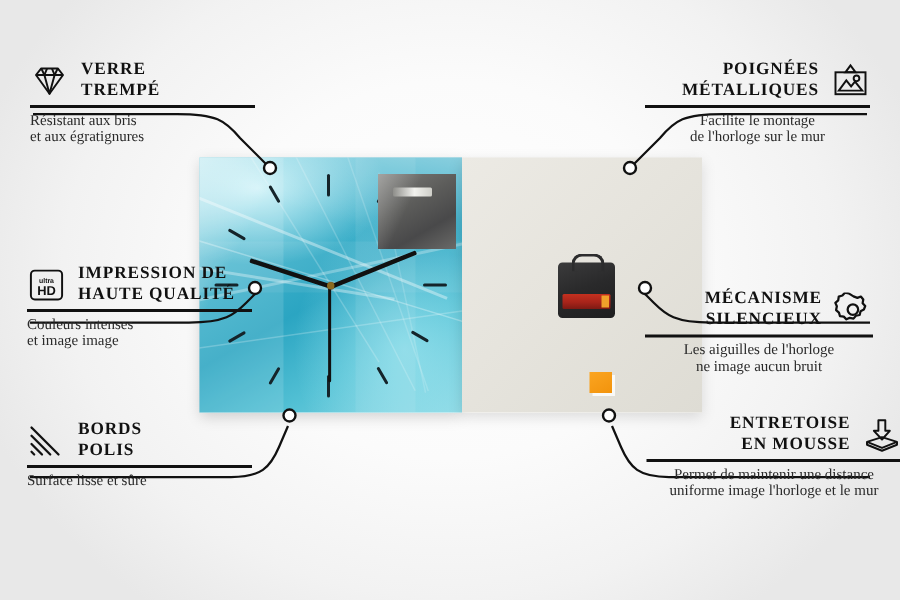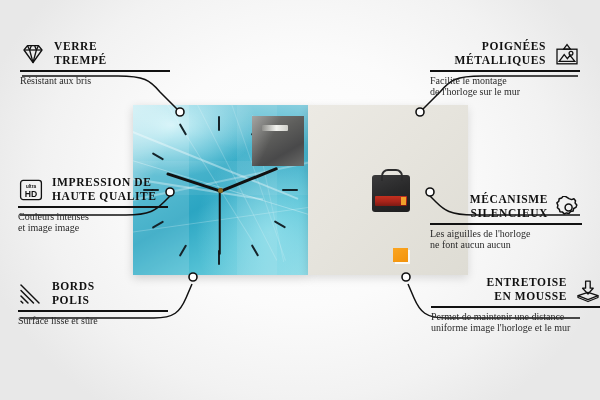--- a/index.html
+++ b/index.html
@@ -77,23 +77,23 @@
   .co-head{display:flex;align-items:center;gap:8px;}
   .co-title{
     font-weight:700;letter-spacing:.6px;color:#111;
     font-size:11.5px;line-height:13.5px;text-transform:uppercase;
   }
   .rule{height:1.6px;background:#111;margin-top:3px;}
   .co-desc{font-size:10px;line-height:11.2px;color:#2a2a2a;margin-top:3.5px;}
   .left .co-head{justify-content:flex-start;}
   .left .co-title{text-align:left;}
   .left .co-desc{text-align:left;}
-  .right .co-head{justify-content:flex-end;align-items:flex-end;}
+  .right .co-head{justify-content:flex-end;}
   .right .co-title{text-align:right;}
-  .right .co-desc{text-align:left;}
+  .right .co-desc{text-align:center;}
   .ico{flex:0 0 auto;width:26px;height:24px;display:block;}
 
   svg.conn{position:absolute;left:0;top:0;width:600px;height:400px;pointer-events:none;}
 </style>
 </head>
 <body>
 
 <div class="stage">
 
   <div class="product">
@@ -178,20 +178,21 @@
           <path d="M9.6,8 L11.4,3.6 M16.4,8 L14.6,3.6"></path>
         </g>
       </svg>
       <div>
         <div class="co-title">VERRE</div>
         <div class="co-title">TREMPÉ</div>
       </div>
     </div>
     <div class="rule"></div>
     <div class="co-desc">Résistant aux bris</div>
+    <div class="co-desc" style="margin-top:0">et aux égratignures</div>
   </div>
 
   <div class="callout left" style="left:18px;top:176px;width:150px;">
     <div class="co-head">
       <svg class="ico" viewBox="0 0 26 24">
         <rect x="2.6" y="2.4" width="20.8" height="19.2" rx="2.6" fill="none" stroke="#111" stroke-width="1.3"></rect>
         <text x="13" y="10.4" font-family="Liberation Sans, sans-serif" font-size="4.6" font-weight="700" fill="#111" text-anchor="middle">ultra</text>
         <text x="13" y="18.6" font-family="Liberation Sans, sans-serif" font-size="8.6" font-weight="700" fill="#111" text-anchor="middle">HD</text>
       </svg>
       <div>
@@ -251,21 +252,21 @@
       </div>
       <svg class="ico" viewBox="0 0 26 24">
         <g fill="none" stroke="#111" stroke-width="1.5" stroke-linejoin="round">
           <path d="M13,2.6 l2.6,1.0 2.3,-0.9 1.6,2.0 -0.4,2.4 1.7,1.9 -0.9,2.4 -2.2,1.1 -0.6,2.5 -2.5,0.5 -1.6,1.9 -2.5,-0.5 -2.2,1.0 -1.8,-1.8 -2.5,-0.3 -0.7,-2.4 -1.9,-1.7 0.5,-2.5 -1.0,-2.3 1.9,-1.7 0.4,-2.5 2.4,-0.7 1.7,-1.9 2.5,0.5 z"></path>
           <circle cx="12.6" cy="11.4" r="3.5"></circle>
         </g>
       </svg>
     </div>
     <div class="rule"></div>
     <div class="co-desc">Les aiguilles de l'horloge</div>
-    <div class="co-desc" style="margin-top:0">ne font aucun aucun</div>
+    <div class="co-desc" style="margin-top:0">ne image aucun bruit</div>
   </div>
 
   <div class="callout right" style="left:431px;top:276px;width:170px;">
     <div class="co-head">
       <div>
         <div class="co-title">ENTRETOISE</div>
         <div class="co-title">EN MOUSSE</div>
       </div>
       <svg class="ico" viewBox="0 0 26 24">
         <g fill="none" stroke="#111" stroke-width="1.3" stroke-linejoin="round">

